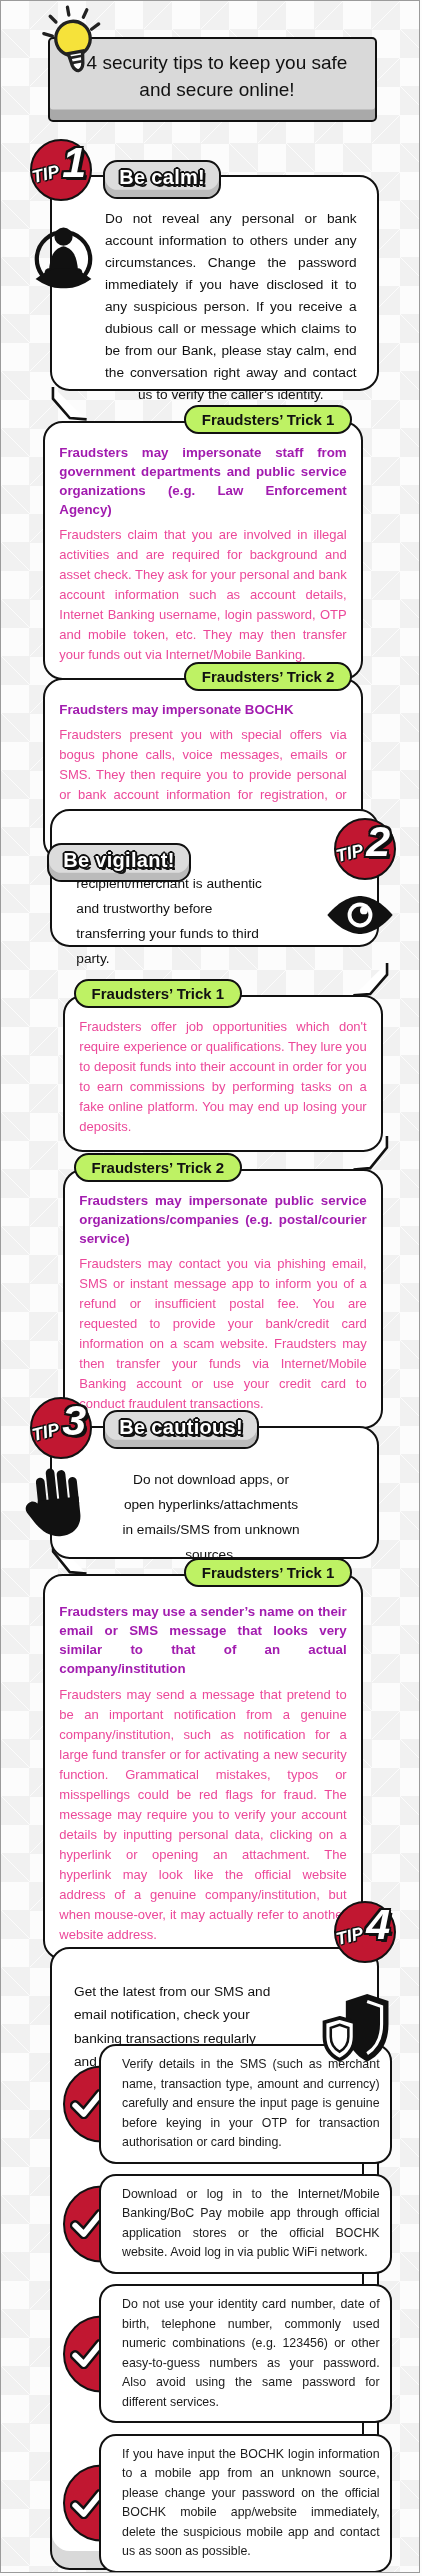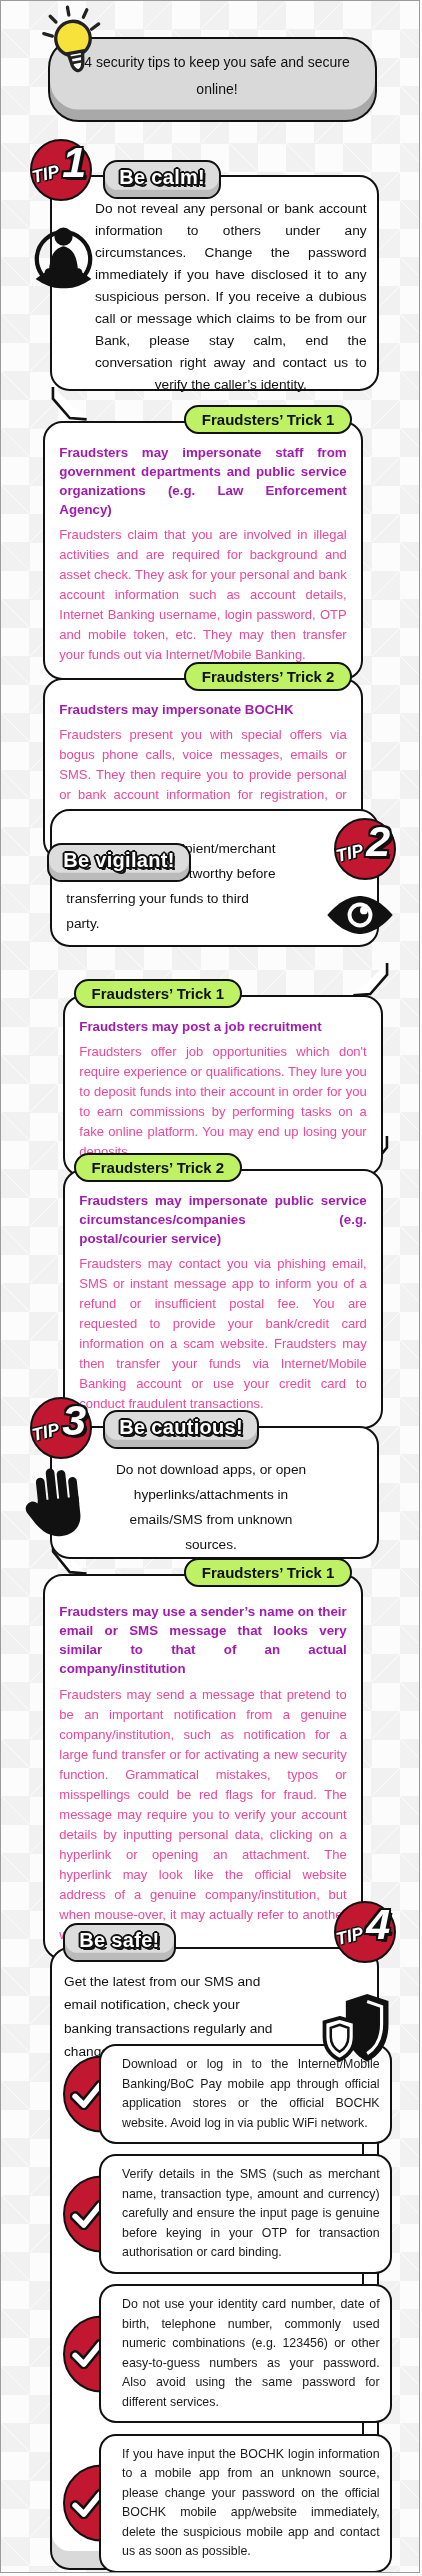--- a/index.html
+++ b/index.html
@@ -24,24 +24,24 @@
   .abs{position:absolute;}
   
   .comic{
     color:#fff;font-weight:bold;letter-spacing:0.3px;
     text-shadow:2px 0 #111,-2px 0 #111,0 2px #111,0 -2px #111,
       1.3px 1.3px #111,-1.3px 1.3px #111,1.3px -1.3px #111,-1.3px -1.3px #111,2.6px 2.6px #111;
   }
   
   #header-box{
     left:47px;top:36px;width:329px;height:85px;box-sizing:border-box;
-    background:#d9d9d9;border:2.6px solid #111;border-radius:31px;
+    background:#d9d9d9;border:2.6px solid #111;border-radius:5px;
     box-shadow:inset 0 -10.4px 0 rgba(0,0,0,.22);
     display:flex;align-items:center;justify-content:center;text-align:center;
-    font-size:14px;line-height:27px;color:#111;padding:0 17px 6.5px 26px;z-index:3;
+    font-size:19px;line-height:27px;color:#111;padding:0 17px 6.5px 26px;z-index:3;
   }
   #bulb{left:36px;top:2.6px;z-index:6;transform:rotate(-10deg);}
   
   .tip-circle{
     width:62px;height:62px;border-radius:50%;box-sizing:border-box;
     background:#C11731;border:2.6px solid #111;z-index:7;
   }
   .tip-circle .tip-word{
     position:absolute;left:0px;top:23.4px;font-size:17.6px;font-style:italic;
     transform:rotate(-14deg);
@@ -72,21 +72,21 @@
   }
   .badge-right{right:9px;}
   .badge-left{left:9px;}
   .trick-heading{
     color:#a21caf;font-weight:bold;font-size:13.3px;line-height:19px;
     text-align:justify;margin:0 0 6.5px 0;
   }
   .trick-body{
     color:#ec4899;font-size:13px;line-height:20px;text-align:justify;margin:0;
   }
-  .intro{color:#111;margin:0;}
+  .intro{color:#111;margin:10px;}
   
   .fold{z-index:1;}
   
   #tip1-circle{left:29px;top:138px;}
   #tip1-pill{left:102px;top:159px;}
   #tip1-main{left:49px;top:174px;width:329px;height:216px;padding:21px 10.4px 0 43px;}
   #tip1-main .intro{font-size:13.7px;line-height:22px;text-align:justify;text-align-last:center;}
   #tip1-icon{left:26px;top:215px;z-index:6;}
   #tip1-trick1{left:42px;top:420px;width:320px;}
   #tip1-trick2{left:42px;top:677px;width:320px;}
@@ -216,29 +216,28 @@
       <circle cx="52" cy="32" r="19" fill="#fff"></circle>
       <circle cx="52" cy="32" r="13" fill="#111"></circle>
       <circle cx="58" cy="25" r="6" fill="#fff"></circle>
     </svg>
   </div>
   <svg class="abs fold" id="tip2-fold-a" width="39" height="35" viewBox="0 0 60 54">
     <path d="M54,0 L54,18 L28,48 L2,50" stroke="#111" stroke-width="4" fill="#fff"></path>
   </svg>
   <div class="abs trick-box" id="tip2-trick1">
     <div class="trick-badge badge-left">Fraudsters’ Trick 1</div>
-    <p class="trick-heading">Fraudsters may post a job recruitment</p>
     <p class="trick-body">Fraudsters offer job opportunities which don't require experience or qualifications. They lure you to deposit funds into their account in order for you to earn commissions by performing tasks on a fake online platform. You may end up losing your deposits.</p>
   </div>
   <svg class="abs fold" id="tip2-fold-b" width="39" height="36" viewBox="0 0 60 56">
     <path d="M54,0 L54,18 L28,50 L2,52" stroke="#111" stroke-width="4" fill="#fff"></path>
   </svg>
   <div class="abs trick-box" id="tip2-trick2">
     <div class="trick-badge badge-left">Fraudsters’ Trick 2</div>
-    <p class="trick-heading">Fraudsters may impersonate public service circumstances/companies (e.g. postal/courier service)</p>
+    <p class="trick-heading">Fraudsters may impersonate public service organizations/companies (e.g. postal/courier service)</p>
     <p class="trick-body">Fraudsters may contact you via phishing email, SMS or instant message app to inform you of a refund or insufficient postal fee. You are requested to provide your bank/credit card information on a scam website. Fraudsters may then transfer your funds via Internet/Mobile Banking account or use your credit card to conduct fraudulent transactions.</p>
   </div>
 
   <div class="abs tip-circle" id="tip3-circle">
     <span class="tip-word">TIP</span>
     <span class="tip-num">3</span>
   </div>
   <div class="abs label-pill" id="tip3-pill">
     <span class="comic">Be cautious!</span>
   </div>
@@ -262,64 +261,61 @@
   <div class="abs trick-box" id="tip3-trick1">
     <div class="trick-badge badge-right">Fraudsters’ Trick 1</div>
     <p class="trick-heading">Fraudsters may use a sender’s name on their email or SMS message that looks very similar to that of an actual company/institution</p>
     <p class="trick-body">Fraudsters may send a message that pretend to be an important notification from a genuine company/institution, such as notification for a large fund transfer or for activating a new security function. Grammatical mistakes, typos or misspellings could be red flags for fraud. The message may require you to verify your account details by inputting personal data, clicking on a hyperlink or opening an attachment. The hyperlink may look like the official website address of a genuine company/institution, but when mouse-over, it may actually refer to another website address.</p>
   </div>
 
   <div class="abs tip-circle" id="tip4-circle">
     <span class="tip-word">TIP</span>
     <span class="tip-num">4</span>
   </div>
-  <div class="abs label-pill" id="tip4-pill">
-    <span class="comic">Be safe!</span>
-  </div>
   <div class="abs" id="tip4-box"></div>
   <div class="abs" id="tip4-intro">
     <p class="intro">Get the latest from our SMS and email notification, check your banking transactions regularly and change password periodically.</p>
   </div>
   <div class="abs" id="tip4-shield">
     <svg width="69" height="75" viewBox="0 0 110 118">
       <path d="M72,4 L106,15 L106,52 C106,83 93,101 72,112 C51,101 38,83 38,52 L38,15 Z" fill="#111"></path>
       <path d="M72,16 L95,24 L95,52 C95,76 86,90 72,99" fill="none" stroke="#fff" stroke-width="5"></path>
       <path d="M28,42 L52,49 L52,72 C52,90 44,101 28,109 C12,101 4,90 4,72 L4,49 Z" fill="#fff" stroke="#111" stroke-width="6"></path>
       <path d="M28,53 L42,58 L42,72 C42,83 38,90 28,96 C18,90 14,83 14,72 L14,58 Z" fill="none" stroke="#111" stroke-width="4"></path>
     </svg>
   </div>
   <div class="abs" id="tip4-checks">
+
+    <div class="check-row">
+      <div class="check-circle">
+        <svg width="35" height="31" viewBox="0 0 56 50">
+          <path d="M8,28 L22,42 L48,10" fill="none" stroke="#111" stroke-width="17" stroke-linecap="round" stroke-linejoin="round"></path>
+          <path d="M8,28 L22,42 L48,10" fill="none" stroke="#fff" stroke-width="9" stroke-linecap="round" stroke-linejoin="round"></path>
+        </svg>
+      </div>
+      <div class="check-bubble">Verify details in the SMS (such as merchant name, transaction type, amount and currency) carefully and ensure the input page is genuine before keying in your OTP for transaction authorisation or card binding.</div>
+    </div>
 
     <div class="check-row">
       <div class="check-circle">
         <svg width="35" height="31" viewBox="0 0 56 50">
           <path d="M8,28 L22,42 L48,10" fill="none" stroke="#111" stroke-width="17" stroke-linecap="round" stroke-linejoin="round"></path>
           <path d="M8,28 L22,42 L48,10" fill="none" stroke="#fff" stroke-width="9" stroke-linecap="round" stroke-linejoin="round"></path>
         </svg>
       </div>
       <div class="check-bubble">Download or log in to the Internet/Mobile Banking/BoC Pay mobile app through official application stores or the official BOCHK website. Avoid log in via public WiFi network.</div>
     </div>
 
     <div class="check-row">
       <div class="check-circle">
         <svg width="35" height="31" viewBox="0 0 56 50">
           <path d="M8,28 L22,42 L48,10" fill="none" stroke="#111" stroke-width="17" stroke-linecap="round" stroke-linejoin="round"></path>
           <path d="M8,28 L22,42 L48,10" fill="none" stroke="#fff" stroke-width="9" stroke-linecap="round" stroke-linejoin="round"></path>
         </svg>
       </div>
-      <div class="check-bubble">Verify details in the SMS (such as merchant name, transaction type, amount and currency) carefully and ensure the input page is genuine before keying in your OTP for transaction authorisation or card binding.</div>
-    </div>
-
-    <div class="check-row">
-      <div class="check-circle">
-        <svg width="35" height="31" viewBox="0 0 56 50">
-          <path d="M8,28 L22,42 L48,10" fill="none" stroke="#111" stroke-width="17" stroke-linecap="round" stroke-linejoin="round"></path>
-          <path d="M8,28 L22,42 L48,10" fill="none" stroke="#fff" stroke-width="9" stroke-linecap="round" stroke-linejoin="round"></path>
-        </svg>
-      </div>
       <div class="check-bubble">Do not use your identity card number, date of birth, telephone number, commonly used numeric combinations (e.g. 123456) or other easy-to-guess numbers as your password. Also avoid using the same password for different services.</div>
     </div>
 
     <div class="check-row">
       <div class="check-circle">
         <svg width="35" height="31" viewBox="0 0 56 50">
           <path d="M8,28 L22,42 L48,10" fill="none" stroke="#111" stroke-width="17" stroke-linecap="round" stroke-linejoin="round"></path>
           <path d="M8,28 L22,42 L48,10" fill="none" stroke="#fff" stroke-width="9" stroke-linecap="round" stroke-linejoin="round"></path>
         </svg>
       </div>

